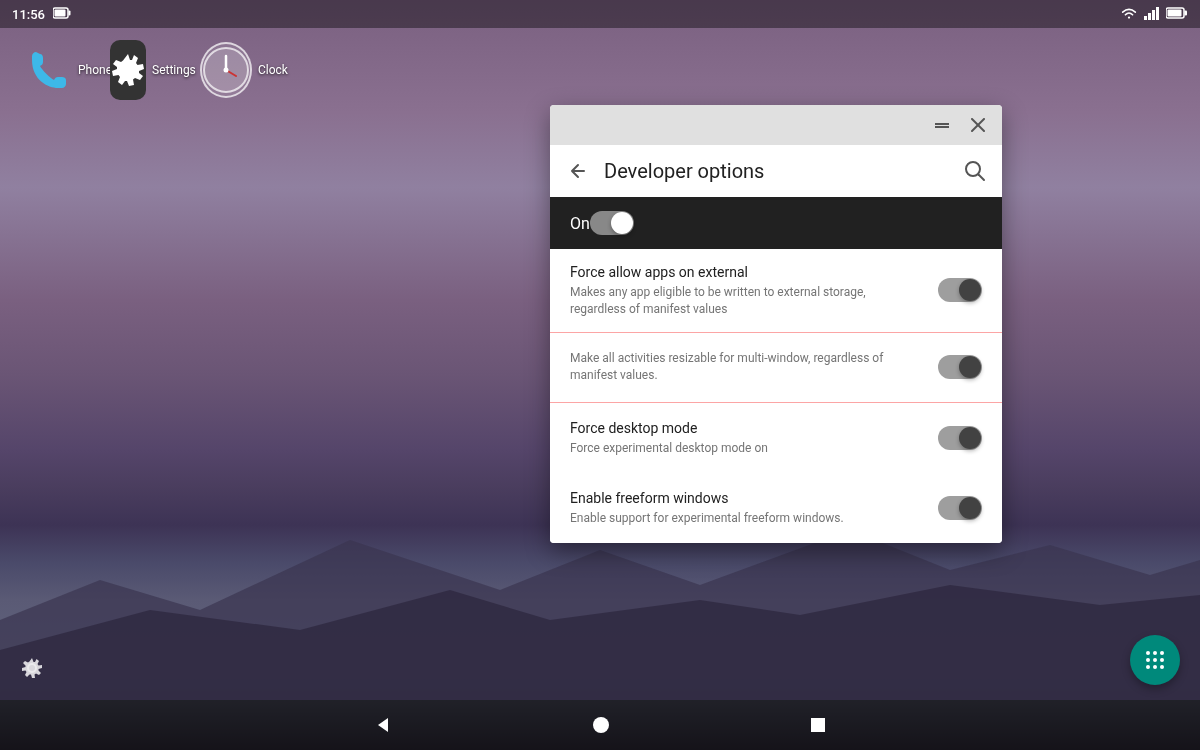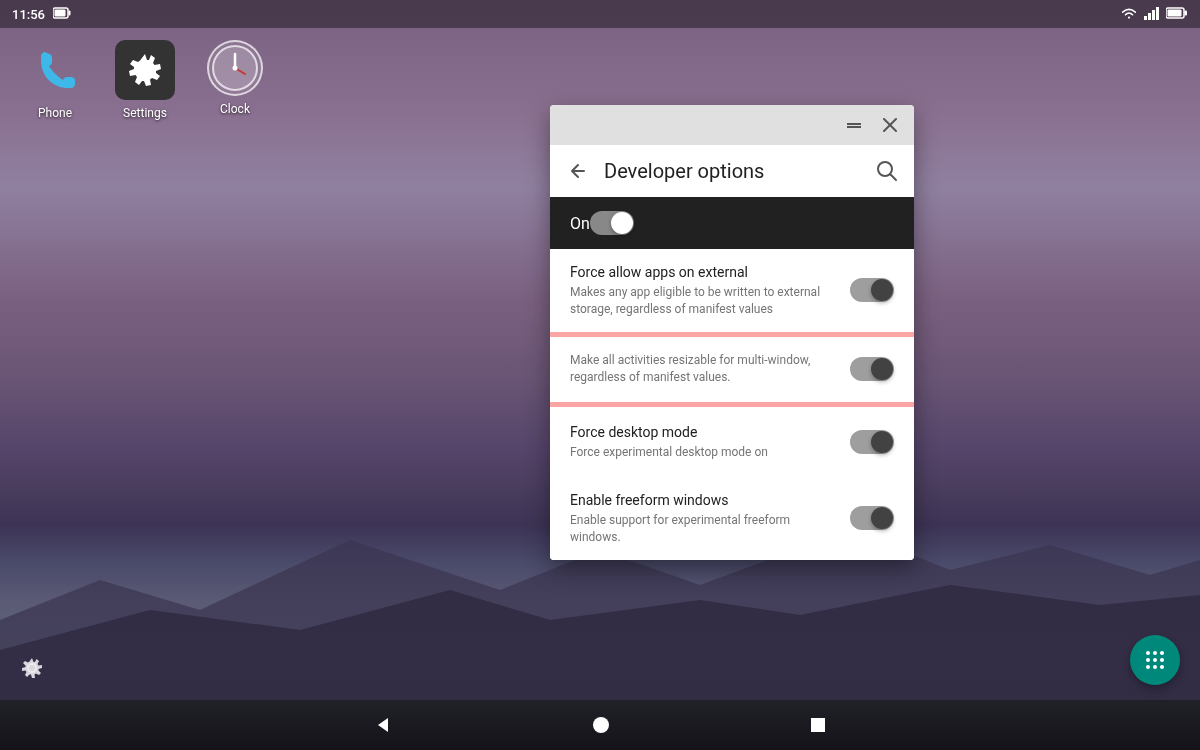--- a/index.html
+++ b/index.html
@@ -104,21 +104,21 @@
       position: absolute;
       top: 40px;
       left: 20px;
       display: flex;
       gap: 20px;
       z-index: 10;
     }
 
     .app-icon {
       display: flex;
-      flex-direction: column;
+      flex-direction: row;
       align-items: center;
       gap: 6px;
       cursor: pointer;
       width: 70px;
     }
 
     .app-icon-img {
       width: 60px;
       height: 60px;
       border-radius: 10px;
@@ -170,21 +170,21 @@
       z-index: 10;
       cursor: pointer;
       box-shadow: 0 4px 8px rgba(0,0,0,0.3);
     }
 
     
     .settings-dialog {
       position: absolute;
       top: 105px;
       left: 550px;
-      width: 364px;
+      width: 452px;
       background: #f5f5f5;
       border-radius: 4px;
       overflow: hidden;
       z-index: 50;
       box-shadow: 0 8px 24px rgba(0,0,0,0.4);
     }
 
     
     .dialog-titlebar {
       background: #e0e0e0;
@@ -257,21 +257,21 @@
     
     .settings-list {
       background: white;
     }
 
     .setting-item {
       padding: 14px 20px;
       display: flex;
       align-items: center;
       justify-content: space-between;
-      border-bottom: 5px solid #fca5a5;
+      border-bottom: 1px solid #fca5a5;
       min-height: 70px;
     }
 
     .setting-item:last-child {
       border-bottom: none;
     }
 
     .setting-text {
       flex: 1;
       padding-right: 16px;

